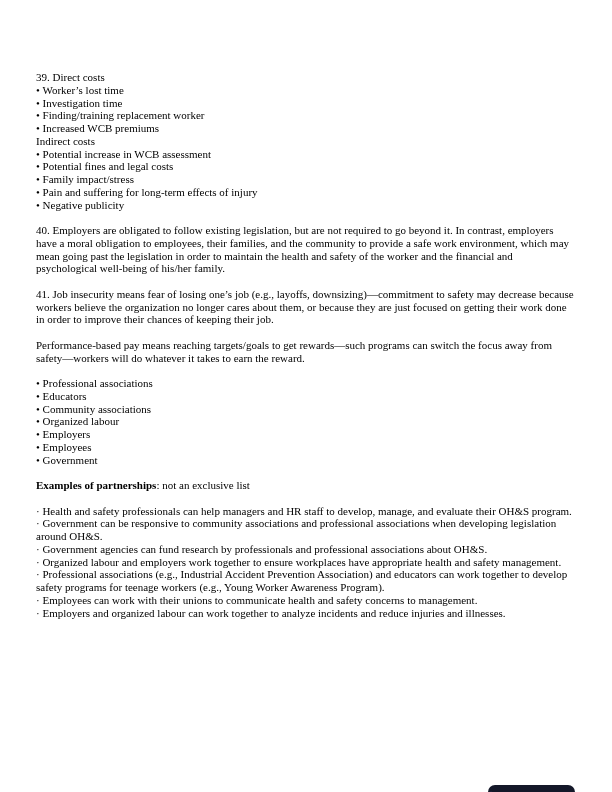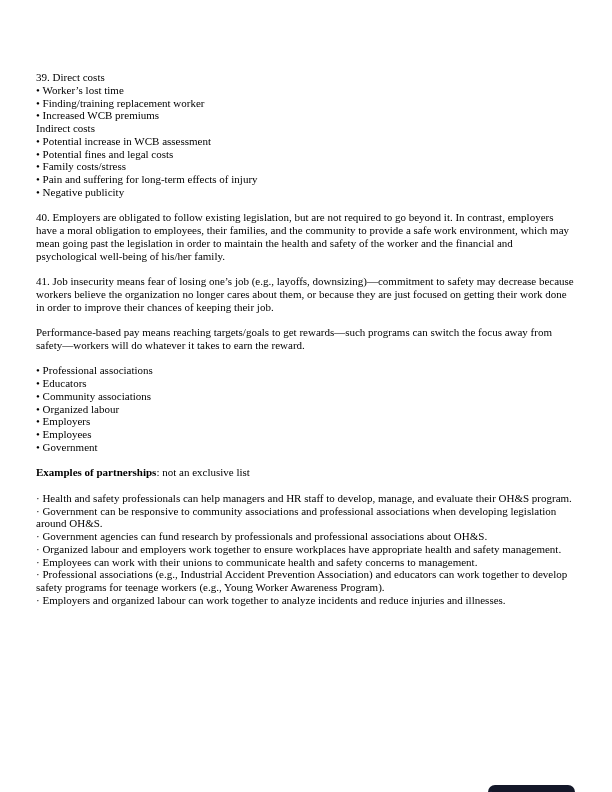--- a/index.html
+++ b/index.html
@@ -44,26 +44,27 @@
   .logo-badge .plus-wrap { display: flex; align-items: center; }
 </style>
 </head>
 <body>
 
 <div class="page" style="background: rgb(255, 255, 255); color: rgb(0, 0, 0);">
   <div class="content">
       <div class="section">
         <p>39. Direct costs</p>
         <p>• Worker’s lost time</p>
+        <p>• Investigation time</p>
         <p>• Finding/training replacement worker</p>
         <p>• Increased WCB premiums</p>
         <p>Indirect costs</p>
         <p>• Potential increase in WCB assessment</p>
         <p>• Potential fines and legal costs</p>
-        <p>• Family costs/stress</p>
+        <p>• Family impact/stress</p>
         <p>• Pain and suffering for long-term effects of injury</p>
         <p>• Negative publicity</p>
       </div>
       <div class="section">
         <p>40. Employers are obligated to follow existing legislation, but are not required to go beyond it. In contrast, employers have a moral obligation to employees, their families, and the community to provide a safe work environment, which may mean going past the legislation in order to maintain the health and safety of the worker and the financial and psychological well-being of his/her family.</p>
       </div>
       <div class="section">
         <p>41. Job insecurity means fear of losing one’s job (e.g., layoffs, downsizing)—commitment to safety may decrease because workers believe the organization no longer cares about them, or because they are just focused on getting their work done in order to improve their chances of keeping their job.</p>
       </div>
       <div class="section">
@@ -79,22 +80,22 @@
         <p>• Government</p>
       </div>
       <div class="section">
         <p class="examples-heading"><b>Examples of partnerships</b><span>: not an exclusive list</span></p>
       </div>
       <div class="section">
         <p>· Health and safety professionals can help managers and HR staff to develop, manage, and evaluate their OH&amp;S program.</p>
         <p>· Government can be responsive to community associations and professional associations when developing legislation around OH&amp;S.</p>
         <p>· Government agencies can fund research by professionals and professional associations about OH&amp;S.</p>
         <p>· Organized labour and employers work together to ensure workplaces have appropriate health and safety management.</p>
+        <p>· Professional associations (e.g., Industrial Accident Prevention Association) and educators can work together to develop safety programs for teenage workers (e.g., Young Worker Awareness Program).</p>
         <p>· Employees can work with their unions to communicate health and safety concerns to management.</p>
-        <p>· Professional associations (e.g., Industrial Accident Prevention Association) and educators can work together to develop safety programs for teenage workers (e.g., Young Worker Awareness Program).</p>
         <p>· Employers and organized labour can work together to analyze incidents and reduce injuries and illnesses.</p>
       </div>
     </div>
 
   <div class="logo-badge" style="background: rgb(20, 24, 41); color: rgb(255, 255, 255);">
     <span class="plus-wrap">
       <svg width="14" height="14" viewBox="0 0 14 14" aria-hidden="true">
         <path d="M7 1.5 V12.5 M1.5 7 H12.5" stroke-width="1.6" fill="none" stroke-linecap="round" stroke="#8b72ee"></path>
       </svg>
     </span>

